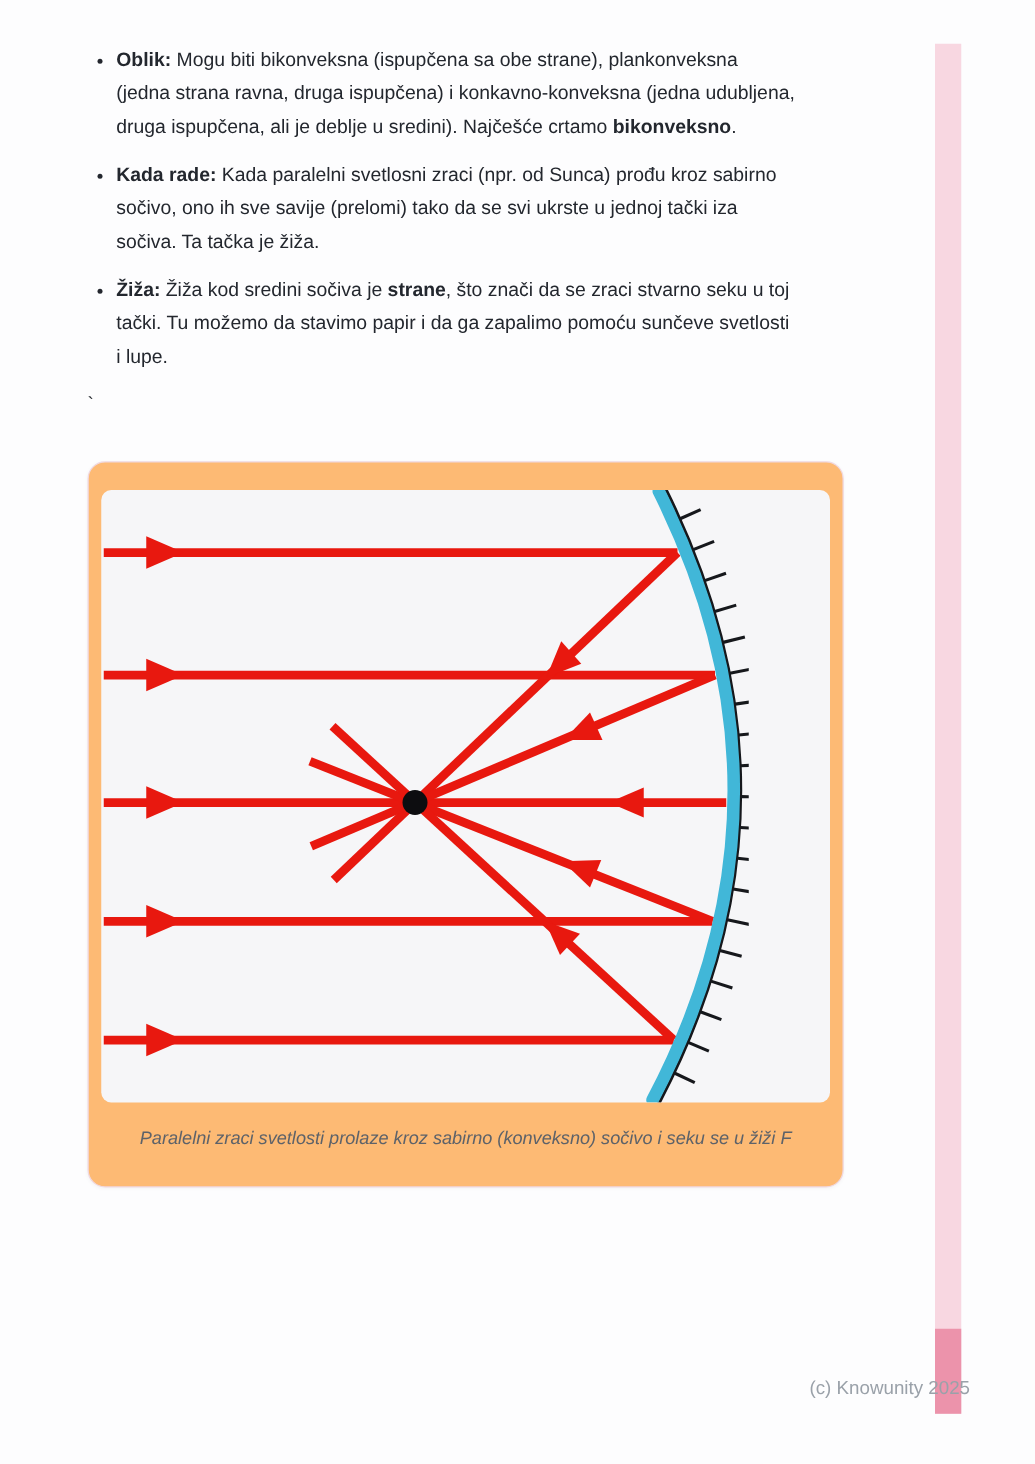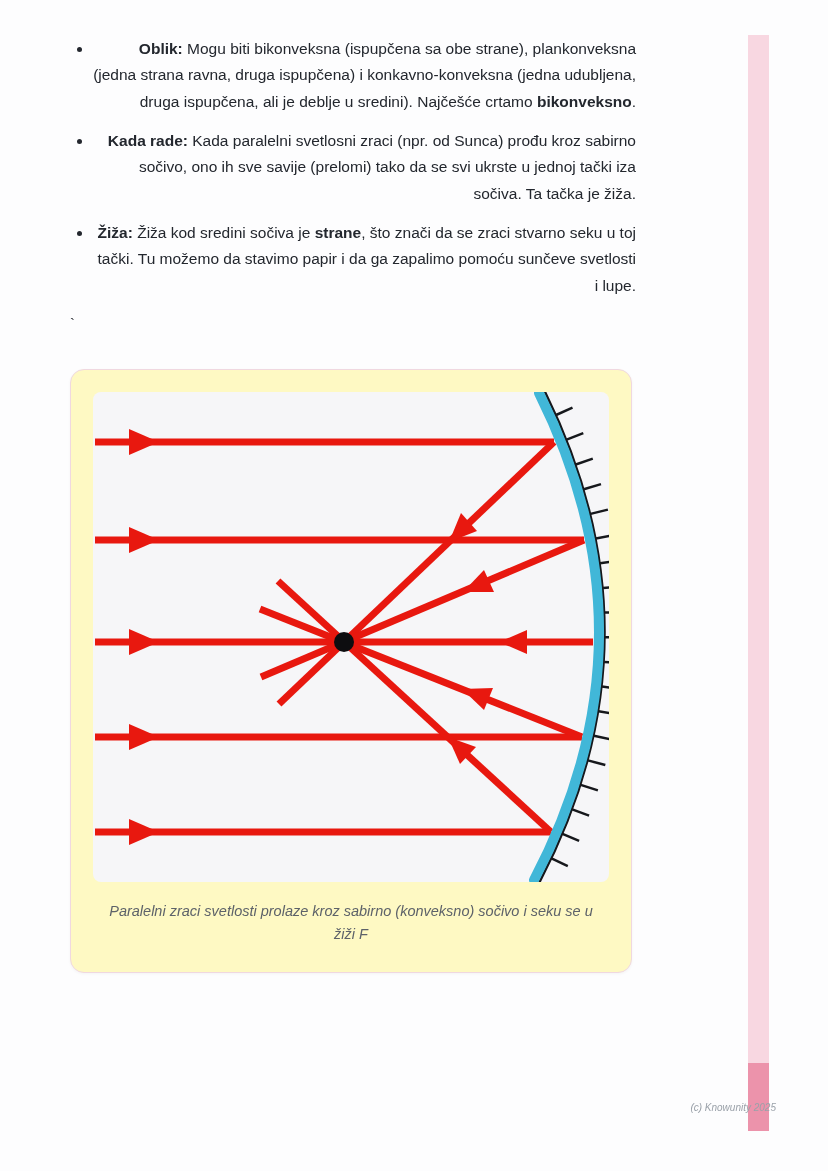--- a/index.html
+++ b/index.html
@@ -4,36 +4,36 @@
 <style>
   html,body { margin:0; padding:0; background:#ffffff; }
   .page {
     position:relative; width:828px; height:1171px; overflow:hidden;
     background:#fdfdfe; color:#23272e;
     font-family:"Liberation Sans", sans-serif;
   }
   .content { position:absolute; left:70px; top:36px; width:566px; }
   h1.title { color:var(--accent-pink); font-size:20px; font-weight:700; margin:0 0 18px; }
   p.intro { font-size:15.5px; line-height:1.92; text-align:justify; margin:0 0 20px; }
-  ul.bullets { margin:0; padding-left:23px;text-align:right; }
+  ul.bullets { margin:0; padding-left:23px; }
   ul.bullets li { font-size:15.5px; line-height:1.7; margin-bottom:13px; }
   b { font-weight:700; }
   .stray { margin-top:16px; height:24px; font-size:15px; color:#23272e; }
   figure.card {
-    margin:30px 0 0; padding:22px 22px 26px; width:562px; box-sizing:border-box;
-    border:1px solid var(--card-border); border-radius:14px; background:#fef9c3;
+    margin:30px 0 0; padding:22px 10px 26px; width:605px; box-sizing:border-box;
+    border:1px solid var(--card-border); border-radius:14px; background:#fdba74;
     box-shadow:0 1px 3px rgba(0,0,0,.04);
   }
   .diagram { background:#f6f6f8; border-radius:8px; line-height:0; overflow:hidden; }
   .diagram svg { display:block; }
   figcaption {
     margin-top:18px; font-style:italic; text-align:center;
     font-size:14.5px; line-height:1.6; color:#5d6269; padding:0 14px;
   }
-  .copyright { position:absolute; top:1102px; right:52px; font-size:10px; color:#9aa1a9; z-index:3;font-style:italic; }
+  .copyright { position:absolute; top:1102px; right:52px; font-size:15px; color:#9aa1a9; z-index:3; }
   .scroll-track { position:absolute; top:35px; right:59px; width:21px; height:1096px; background:var(--scroll-track); z-index:2; }
   .scroll-thumb { position:absolute; top:1028px; left:0; width:100%; height:68px; background:var(--scroll-thumb); }
 </style>
 </head>
 <body>
 
 <div class="page">
 
   <div class="content">
 

